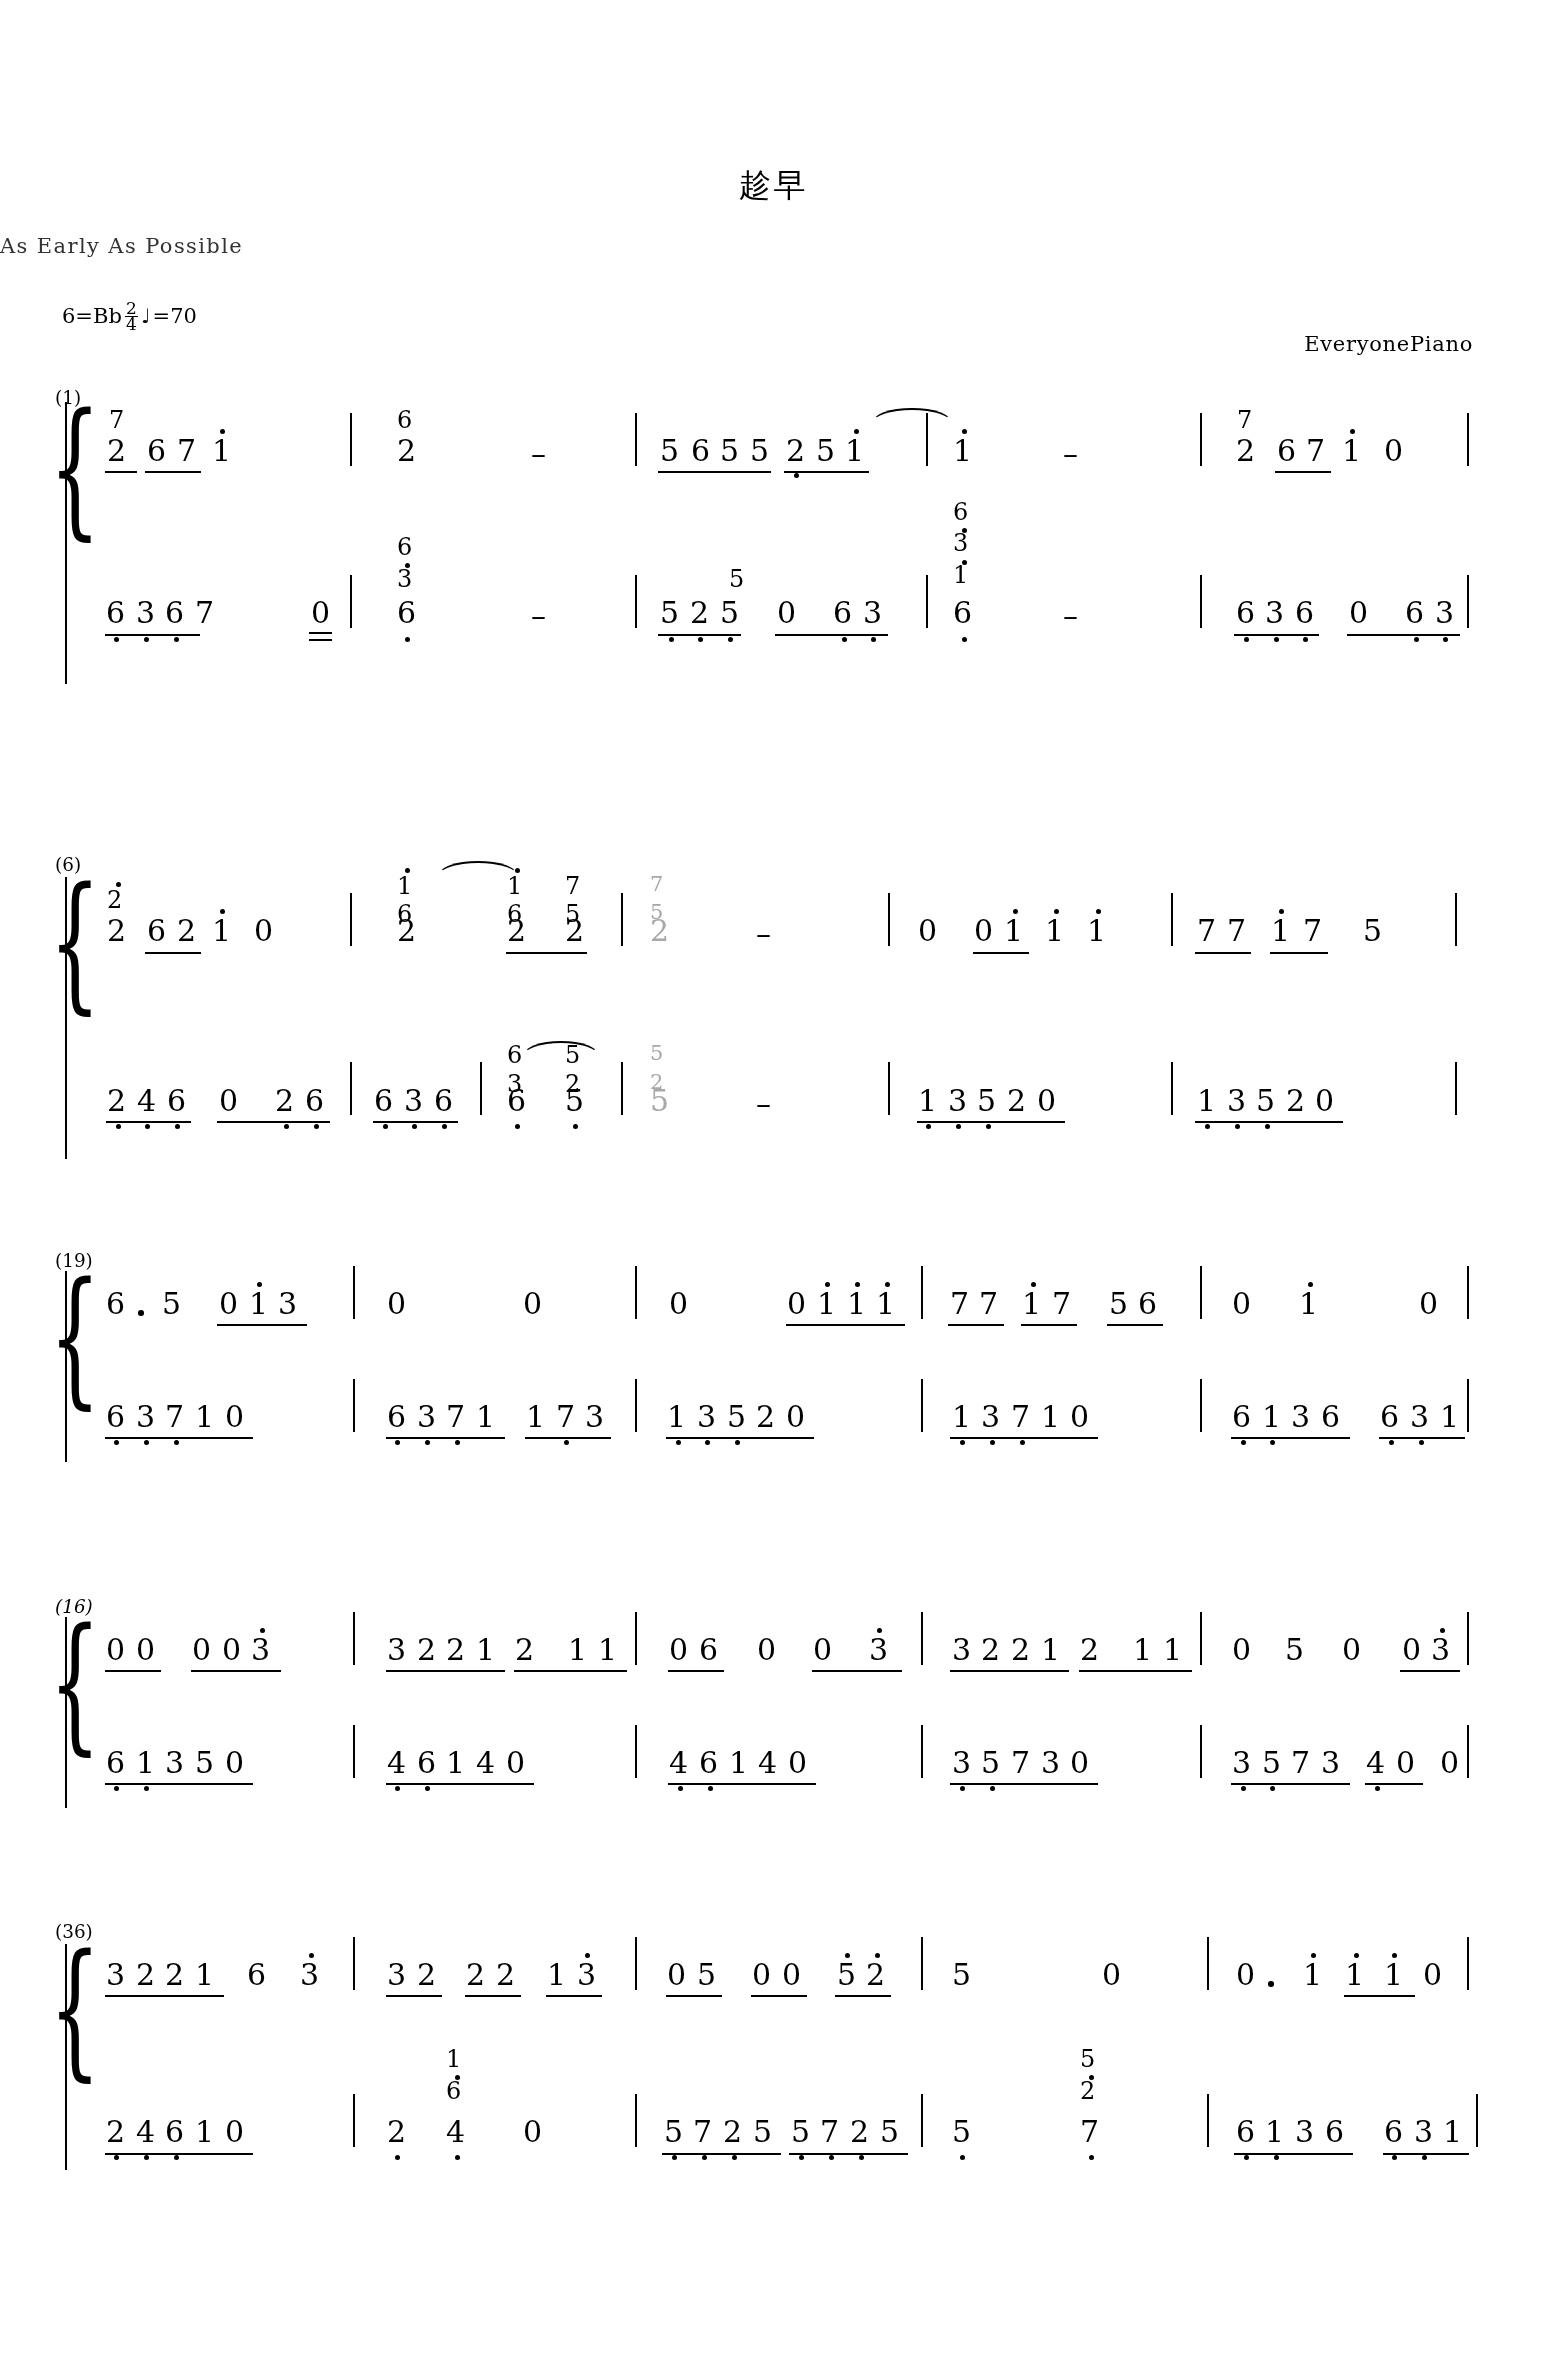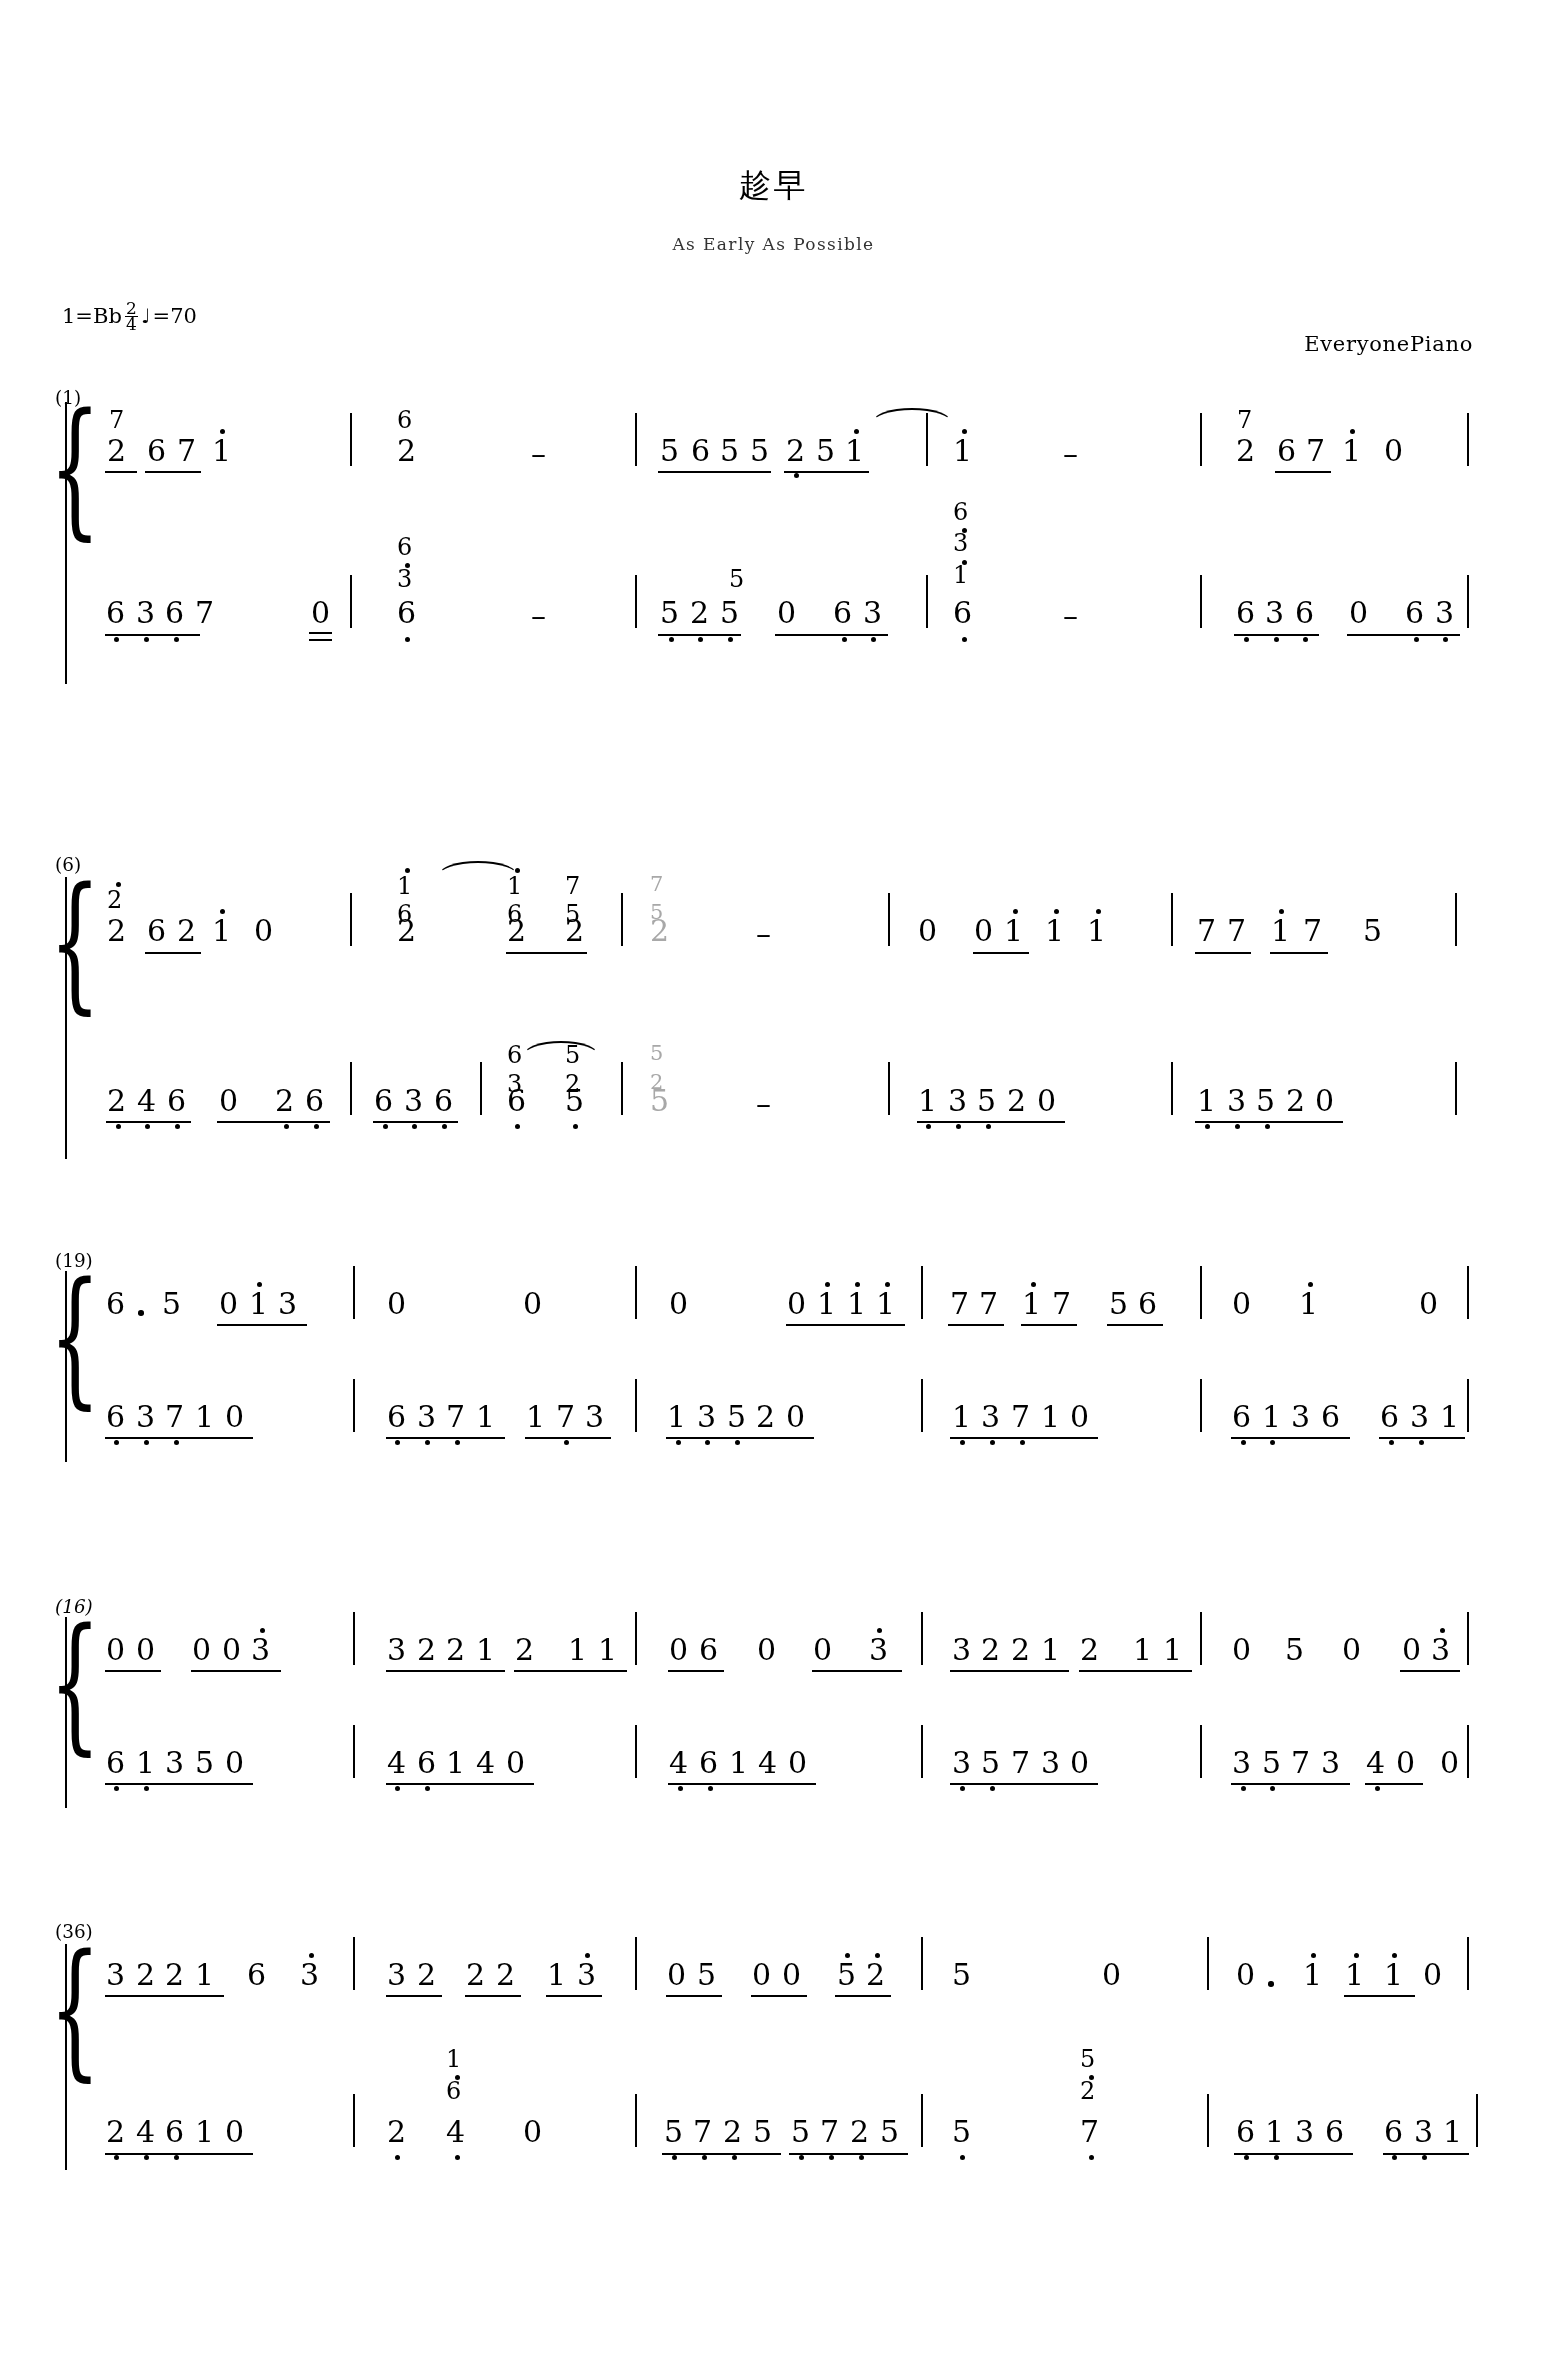--- a/index.html
+++ b/index.html
@@ -29,23 +29,23 @@
     text-align: center;
     font-family: "DejaVu Sans", sans-serif;
     font-size: 32px;
     letter-spacing: 2.8px;
   }
   .subtitle {
     position: absolute;
     top: 234px;
     left: 0;
     width: 1547px;
-    text-align: center;
+    text-align: left;
     font-family: "DejaVu Serif", serif;
-    font-size: 17px;
+    font-size: 21px;
     letter-spacing: 1.4px;
     color: #333;
   }
   .keysig {
     position: absolute;
     top: 300px;
     left: 62px;
     font-family: "DejaVu Serif", serif;
     font-size: 21px;
     display: flex;
@@ -157,21 +157,21 @@
 </style>
 </head>
 <body>
 
 <div class="sheet">
 
   <div class="title">趁早</div>
   <div class="subtitle">As Early As Possible</div>
 
   <div class="keysig">
-    <span>1=Bb</span>
+    <span>6=Bb</span>
     <span class="frac">
       <span>2</span>
       <span>4</span>
     </span>
     <span style="font-size:20px;">♩</span>
     <span>=70</span>
   </div>
 
   <div class="credit">EveryonePiano</div>
 

